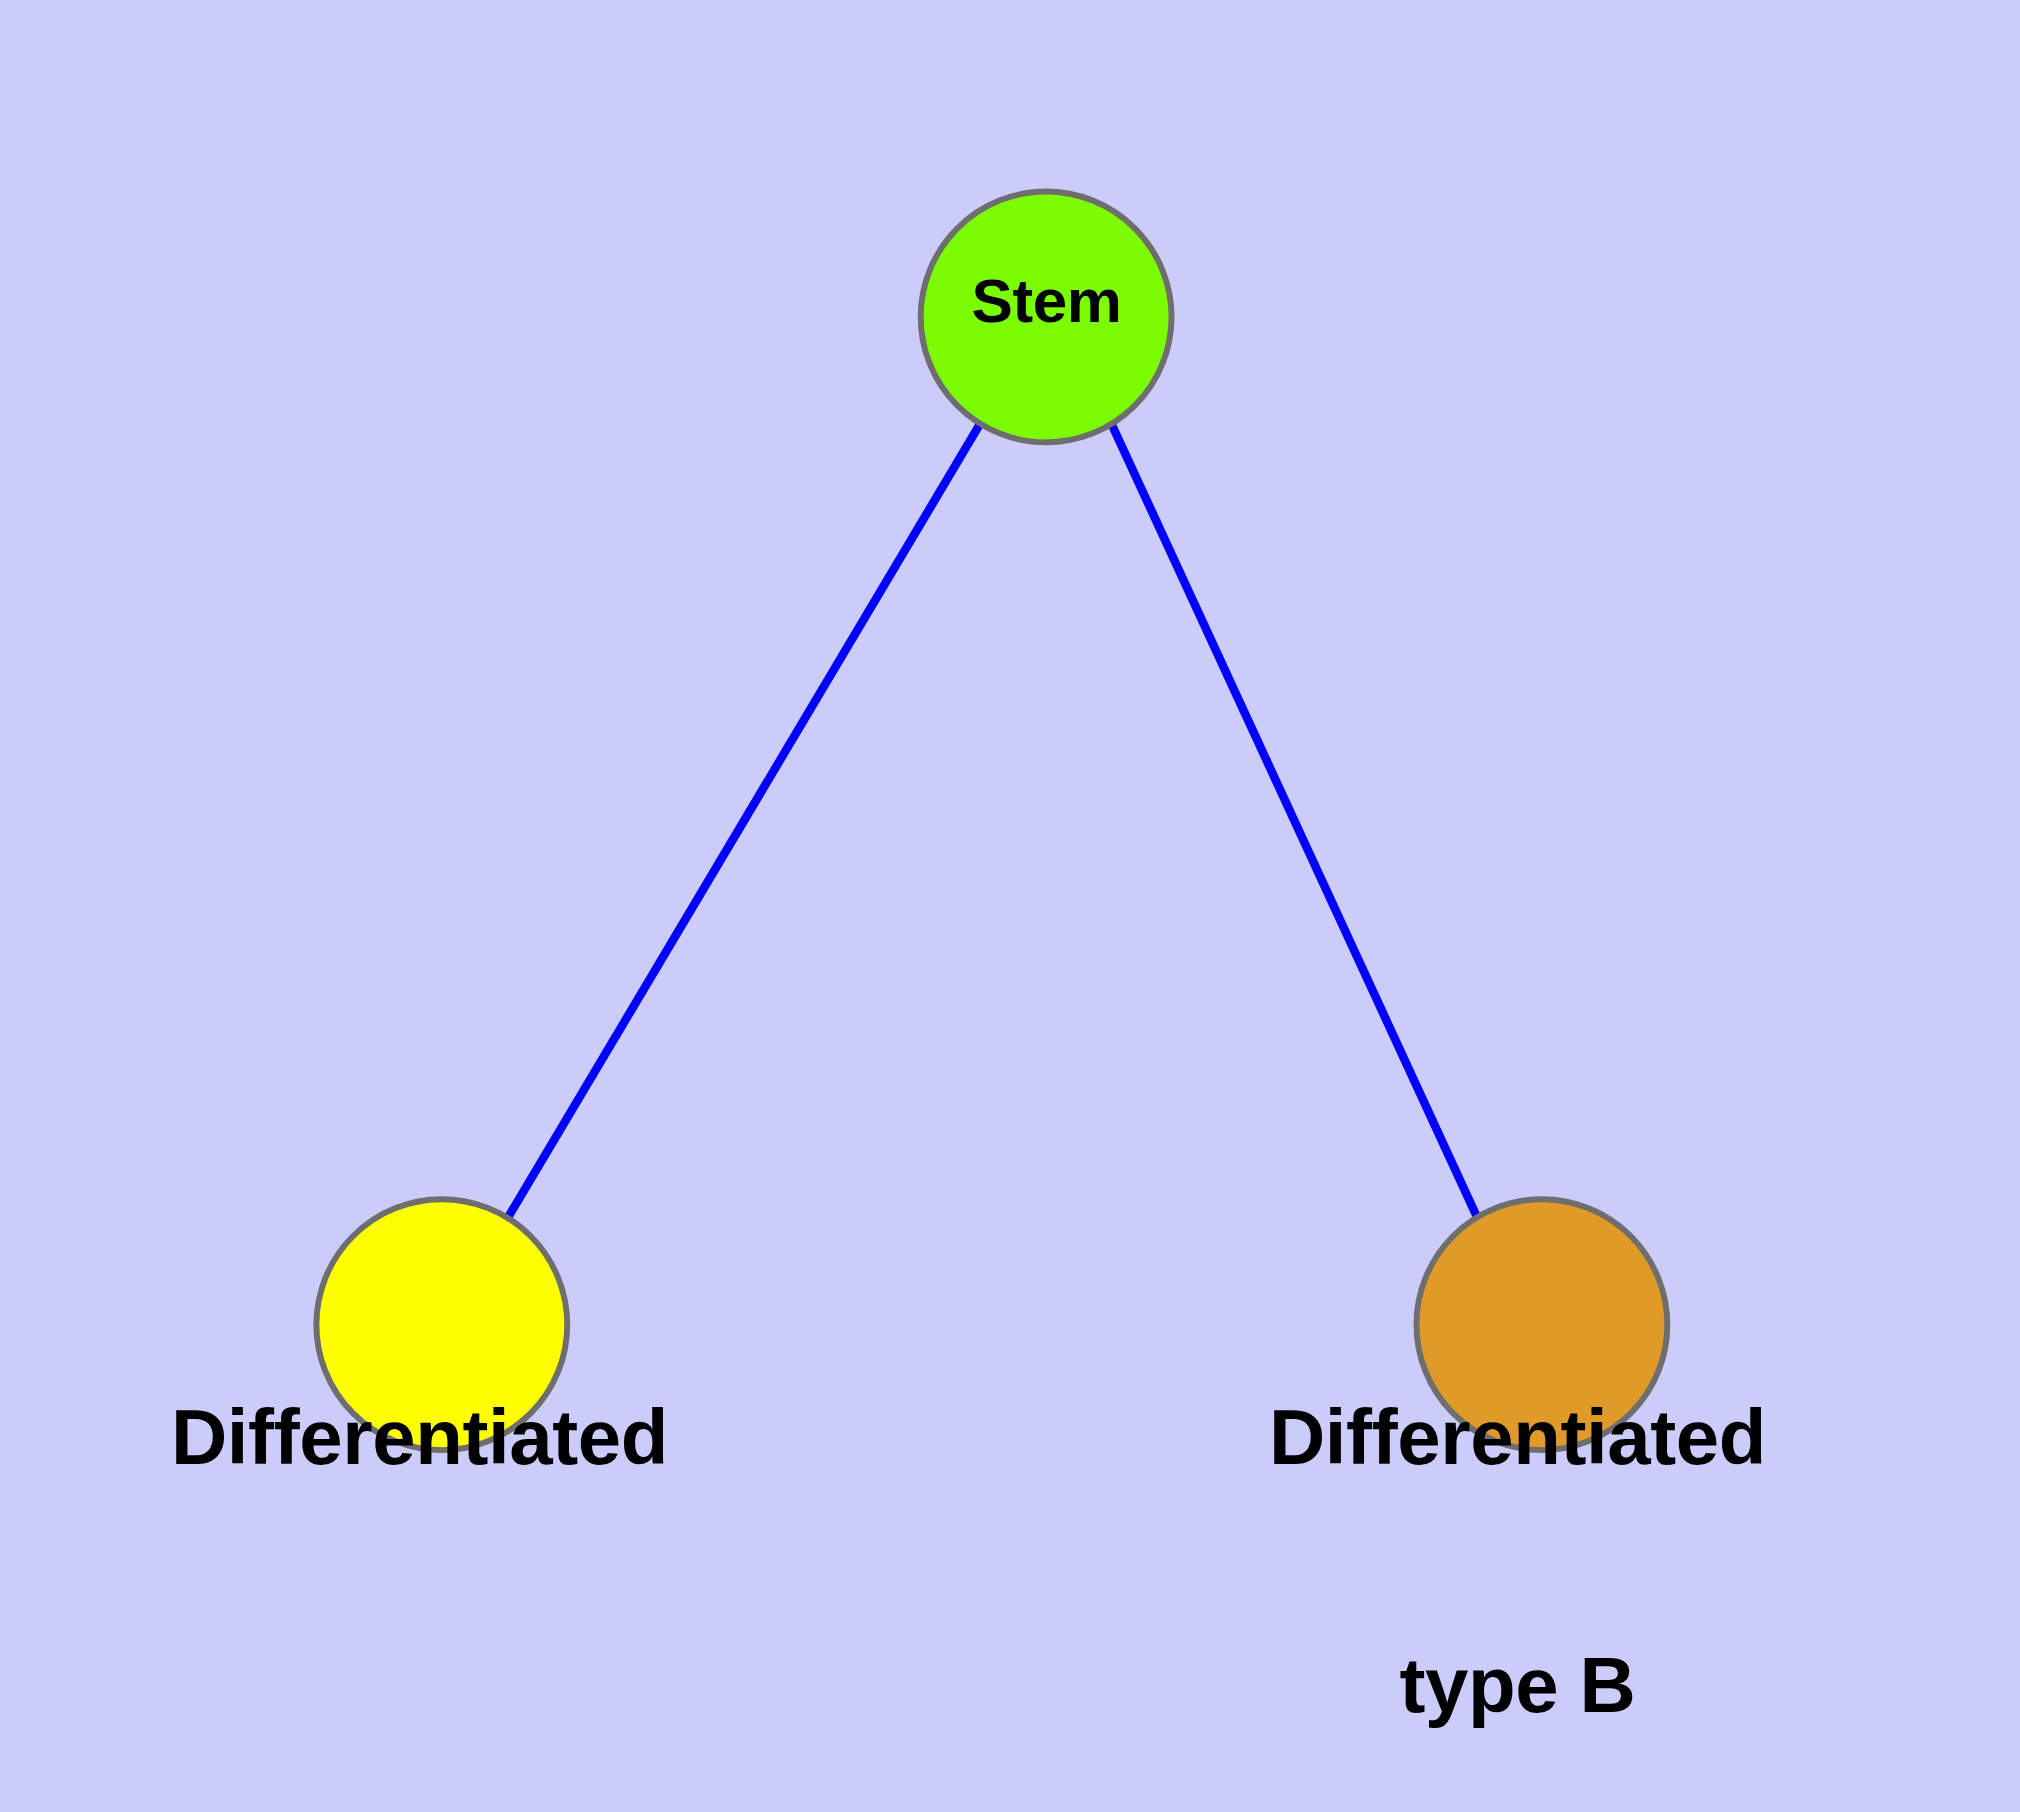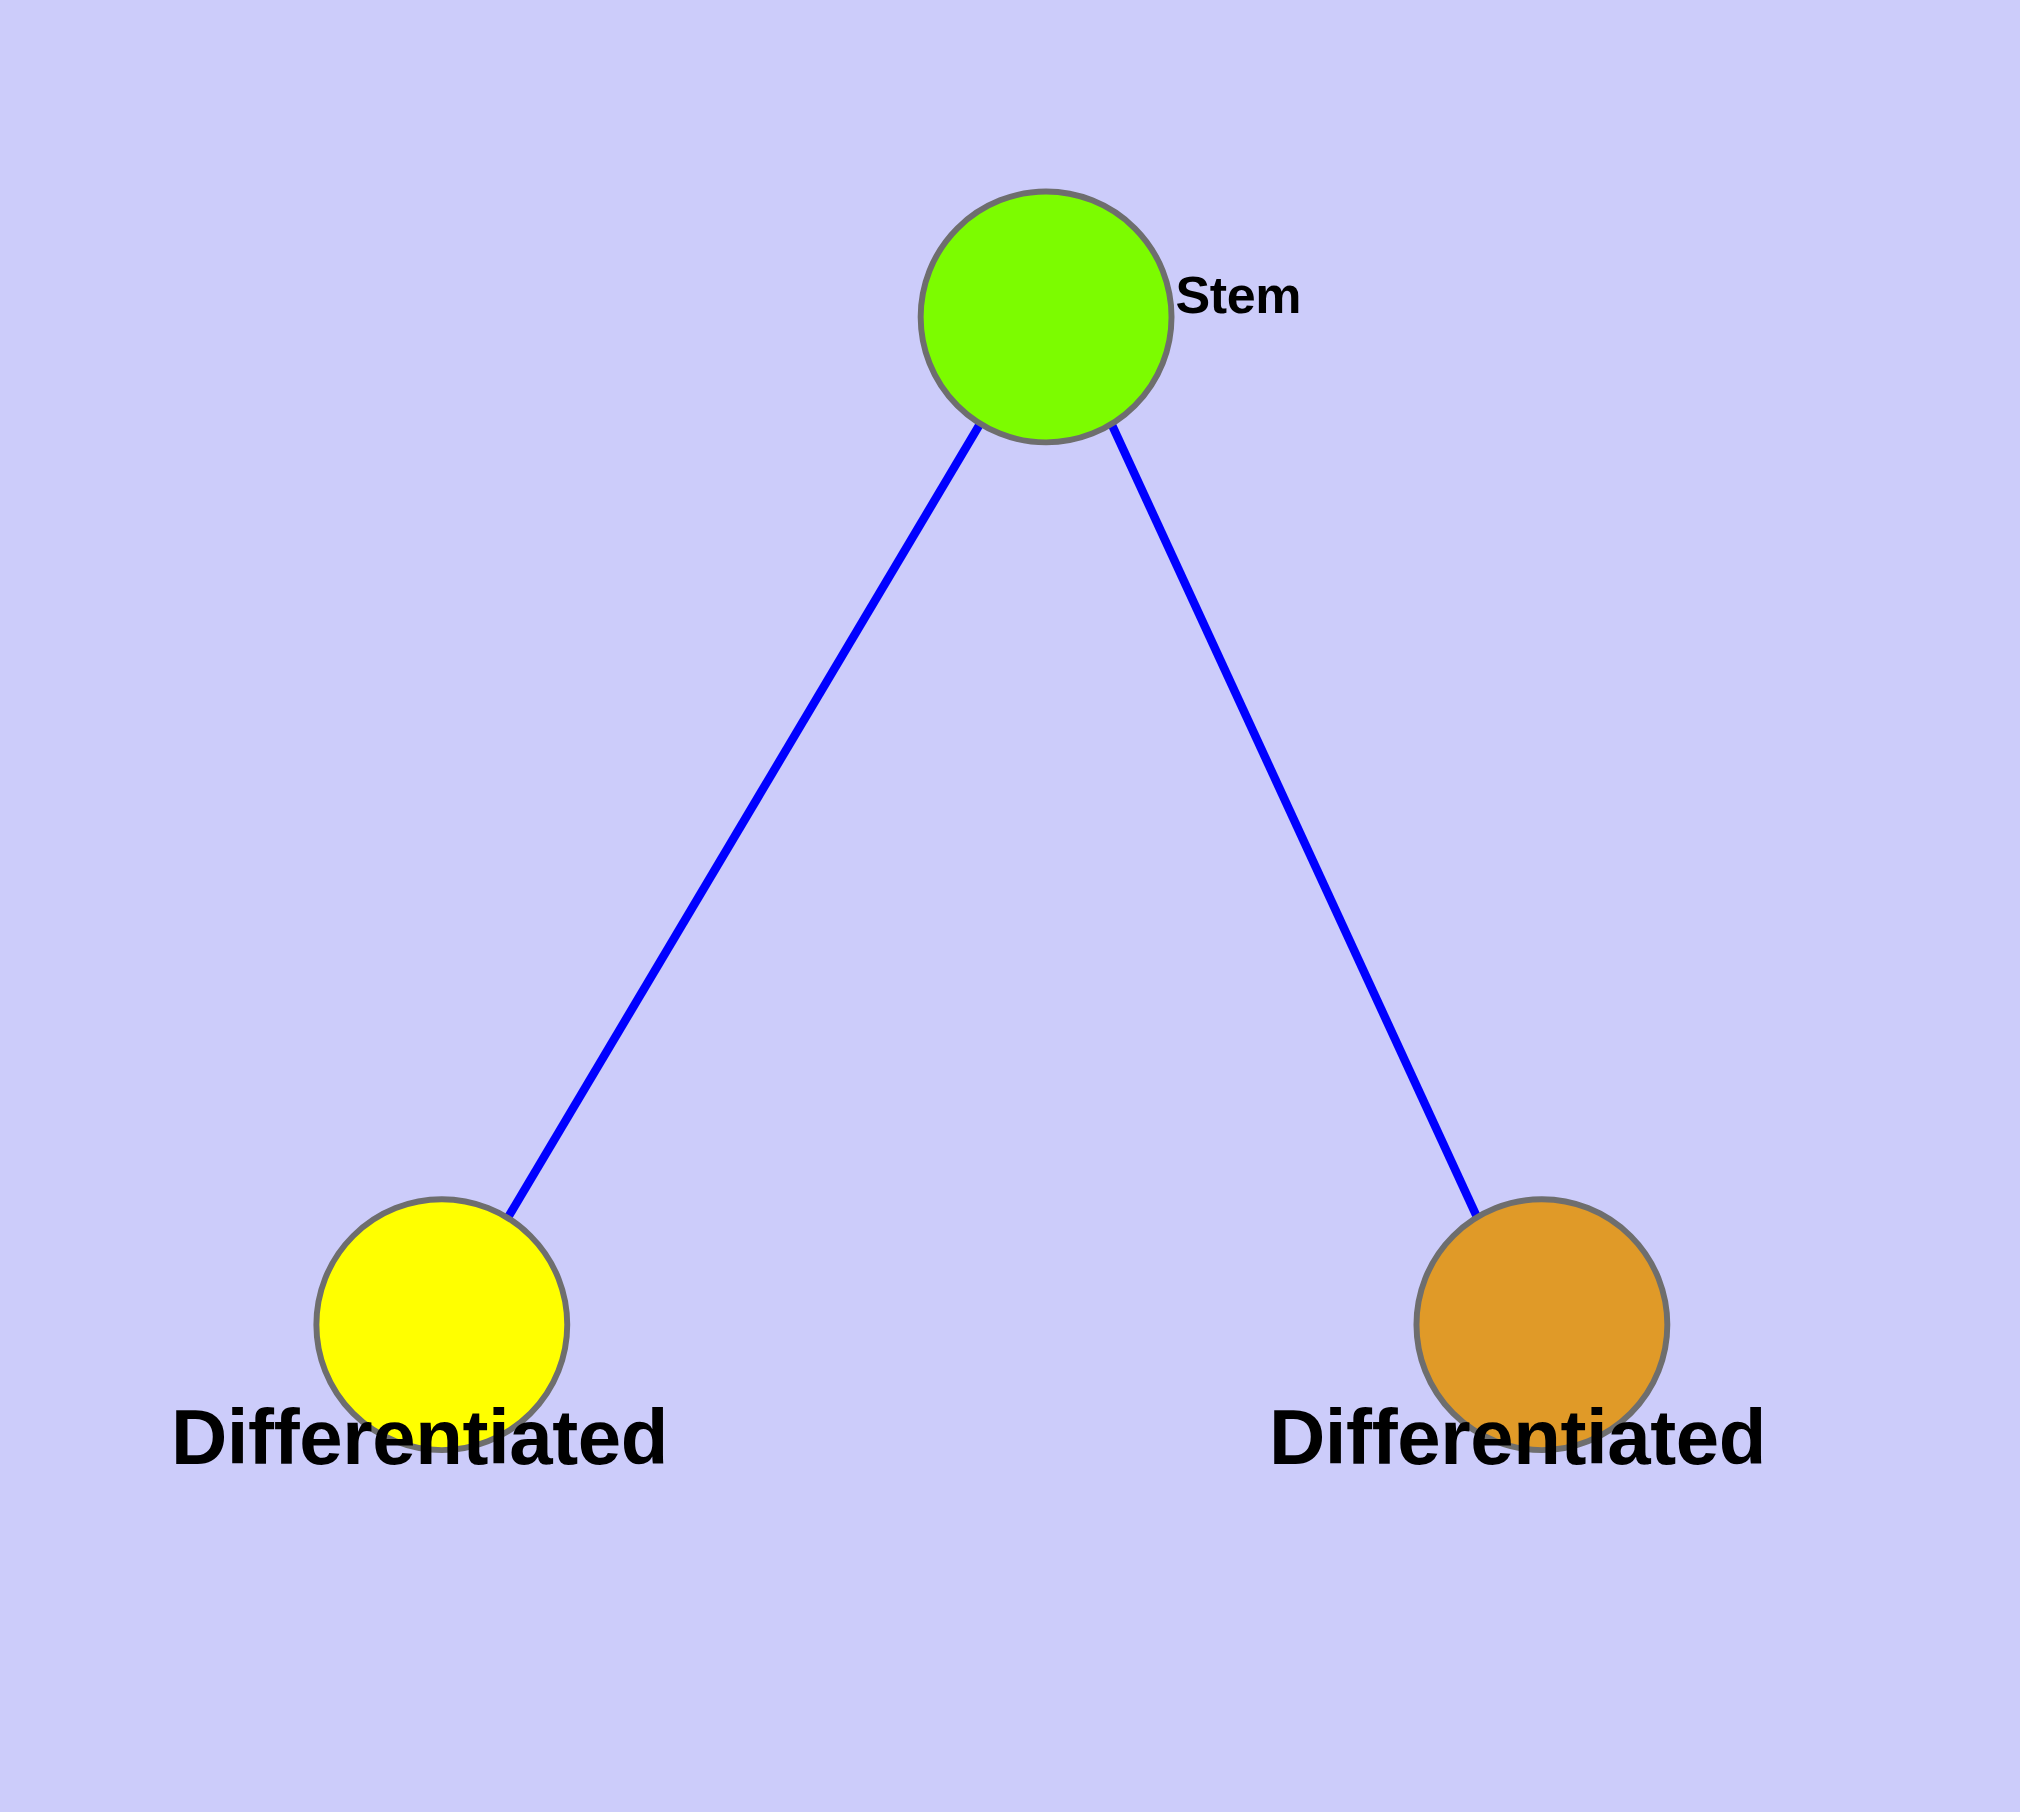--- a/index.html
+++ b/index.html
@@ -33,25 +33,24 @@
     position: absolute;
     text-align: center;
     font-weight: bold;
     color: #000000;
     line-height: 1.06;
     white-space: pre;
     pointer-events: none;
     letter-spacing: -0.4px;
   }
   #label-stem {
-    font-size: 52px;
+    font-size: 62px;
     left: 792px;
     top: 268px;
     width: 509px;
-    text-align: right;
   }
   #label-diffA {
     font-size: 78px;
     left: 165px;
     top: 1231px;
     width: 509px;
   }
   #label-diffB {
     font-size: 78px;
     left: 1263px;
@@ -79,16 +78,17 @@
   </svg>
 
   <div class="node-label" id="label-stem">Stem</div>
 
   <div class="node-label" id="label-diffA">
     <div>Differentiated</div>
   </div>
 
   <div class="node-label" id="label-diffB">
     <div>Differentiated</div>
+    <div>type B</div>
   </div>
 
 </div>
 
 
 </body></html>

